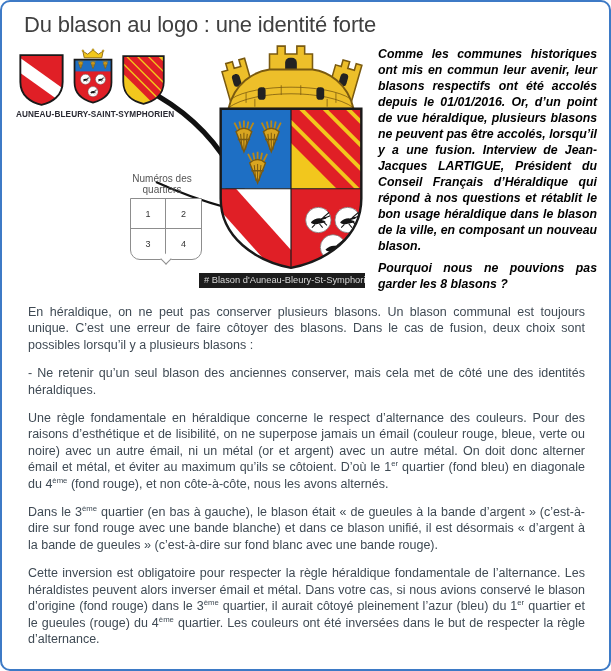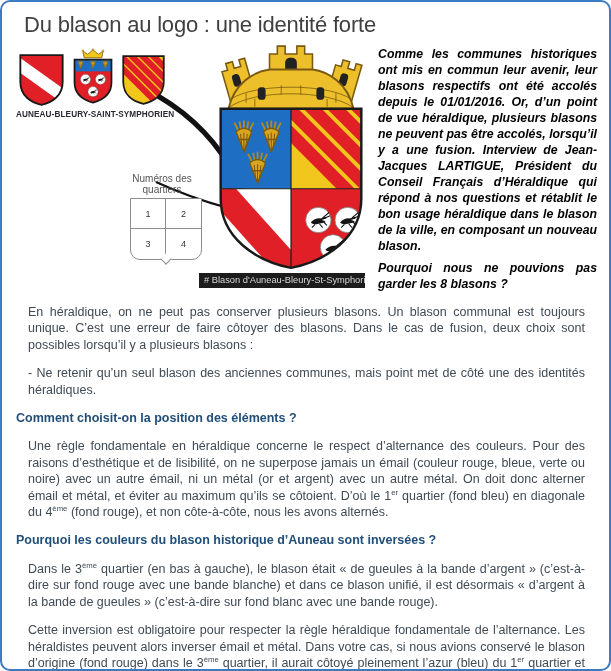--- a/index.html
+++ b/index.html
@@ -203,21 +203,19 @@
     <div class="blason-caption"># Blason d'Auneau-Bleury-St-Symphorien</div>
 
     <div class="intro">
       <p>Comme les communes historiques ont mis en commun leur avenir, leur blasons respectifs ont été accolés depuis le 01/01/2016. Or, d’un point de vue héraldique, plusieurs blasons ne peuvent pas être accolés, lorsqu’il y a une fusion. Interview de Jean-Jacques LARTIGUE, Président du Conseil Français d’Héraldique qui répond à nos questions et rétablit le bon usage héraldique dans le blason de la ville, en composant un nouveau blason.</p>
       <p class="q">Pourquoi nous ne pouvions pas garder les 8 blasons ?</p>
     </div>
   </div>
 
   <div class="article">
       <p>En héraldique, on ne peut pas conserver plusieurs blasons. Un blason communal est toujours unique. C’est une erreur de faire côtoyer des blasons. Dans le cas de fusion, deux choix sont possibles lorsqu’il y a plusieurs blasons :</p>
-      <p>- Ne retenir qu’un seul blason des anciennes communes, mais point met de côté une des identités héraldiques.</p>
-      <h3>Comment choisit-on la position des éléments ?</h3>
+      <p>- Ne retenir qu’un seul blason des anciennes conserver, mais cela met de côté une des identités héraldiques.</p>
       <p>Une règle fondamentale en héraldique concerne le respect d’alternance des couleurs. Pour des raisons d’esthétique et de lisibilité, on ne superpose jamais un émail (couleur rouge, bleue, verte ou noire) avec un autre émail, ni un métal (or et argent) avec un autre métal. On doit donc alterner émail et métal, et éviter au maximum qu’ils se côtoient. D’où le 1<sup>er</sup> quartier (fond bleu) en diagonale du 4<sup>ème</sup> (fond rouge), et non côte-à-côte, nous les avons alternés.</p>
-      <h3>Pourquoi les couleurs du blason historique d’Auneau sont inversées ?</h3>
       <p>Dans le 3<sup>ème</sup> quartier (en bas à gauche), le blason était « de gueules à la bande d’argent » (c’est-à-dire sur fond rouge avec une bande blanche) et dans ce blason unifié, il est désormais « d’argent à la bande de gueules » (c’est-à-dire sur fond blanc avec une bande rouge).</p>
       <p>Cette inversion est obligatoire pour respecter la règle héraldique fondamentale de l’alternance. Les héraldistes peuvent alors inverser émail et métal. Dans votre cas, si nous avions conservé le blason d’origine (fond rouge) dans le 3<sup>ème</sup> quartier, il aurait côtoyé pleinement l’azur (bleu) du 1<sup>er</sup> quartier et le gueules (rouge) du 4<sup>ème</sup> quartier. Les couleurs ont été inversées dans le but de respecter la règle d’alternance.</p>
     </div>
 
 </div>
 
 </body></html>

